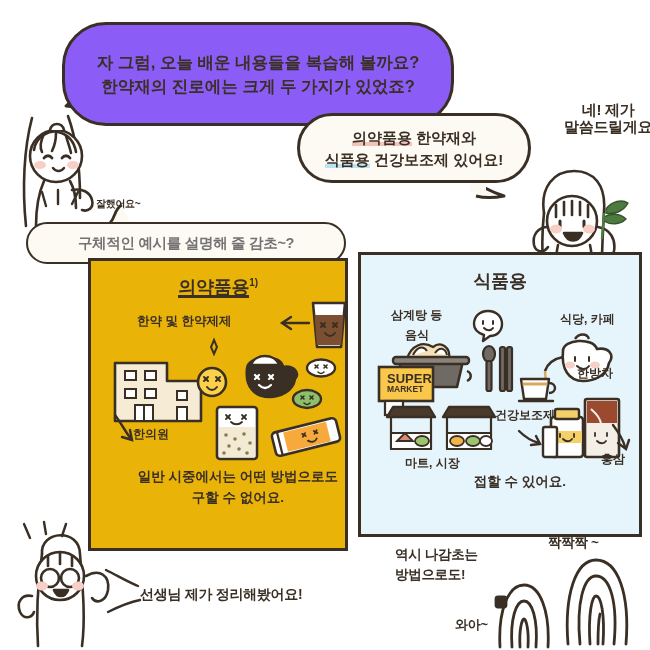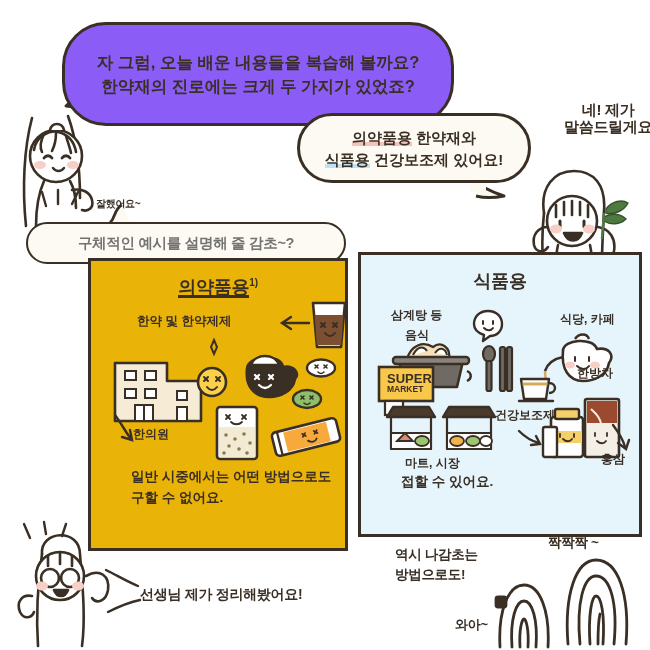--- a/index.html
+++ b/index.html
@@ -96,20 +96,21 @@
   }
   .panel-title .ul {
     box-shadow: inset 0 -3px 0 #3a2f25;
     padding-bottom: 1px;
   }
   .panel-title sup { font-size: 10px; vertical-align: super; }
 
   .panel-caption {
     position: absolute;
     left: 0; right: 0;
+    text-align: center;
     font-size: 13.5px;
     line-height: 21px;
     color: #3a2f25;
     font-weight: 700;
     margin-left: 40px;
   }
 
   .ill-label {
     position: absolute;
     font-size: 12px;

